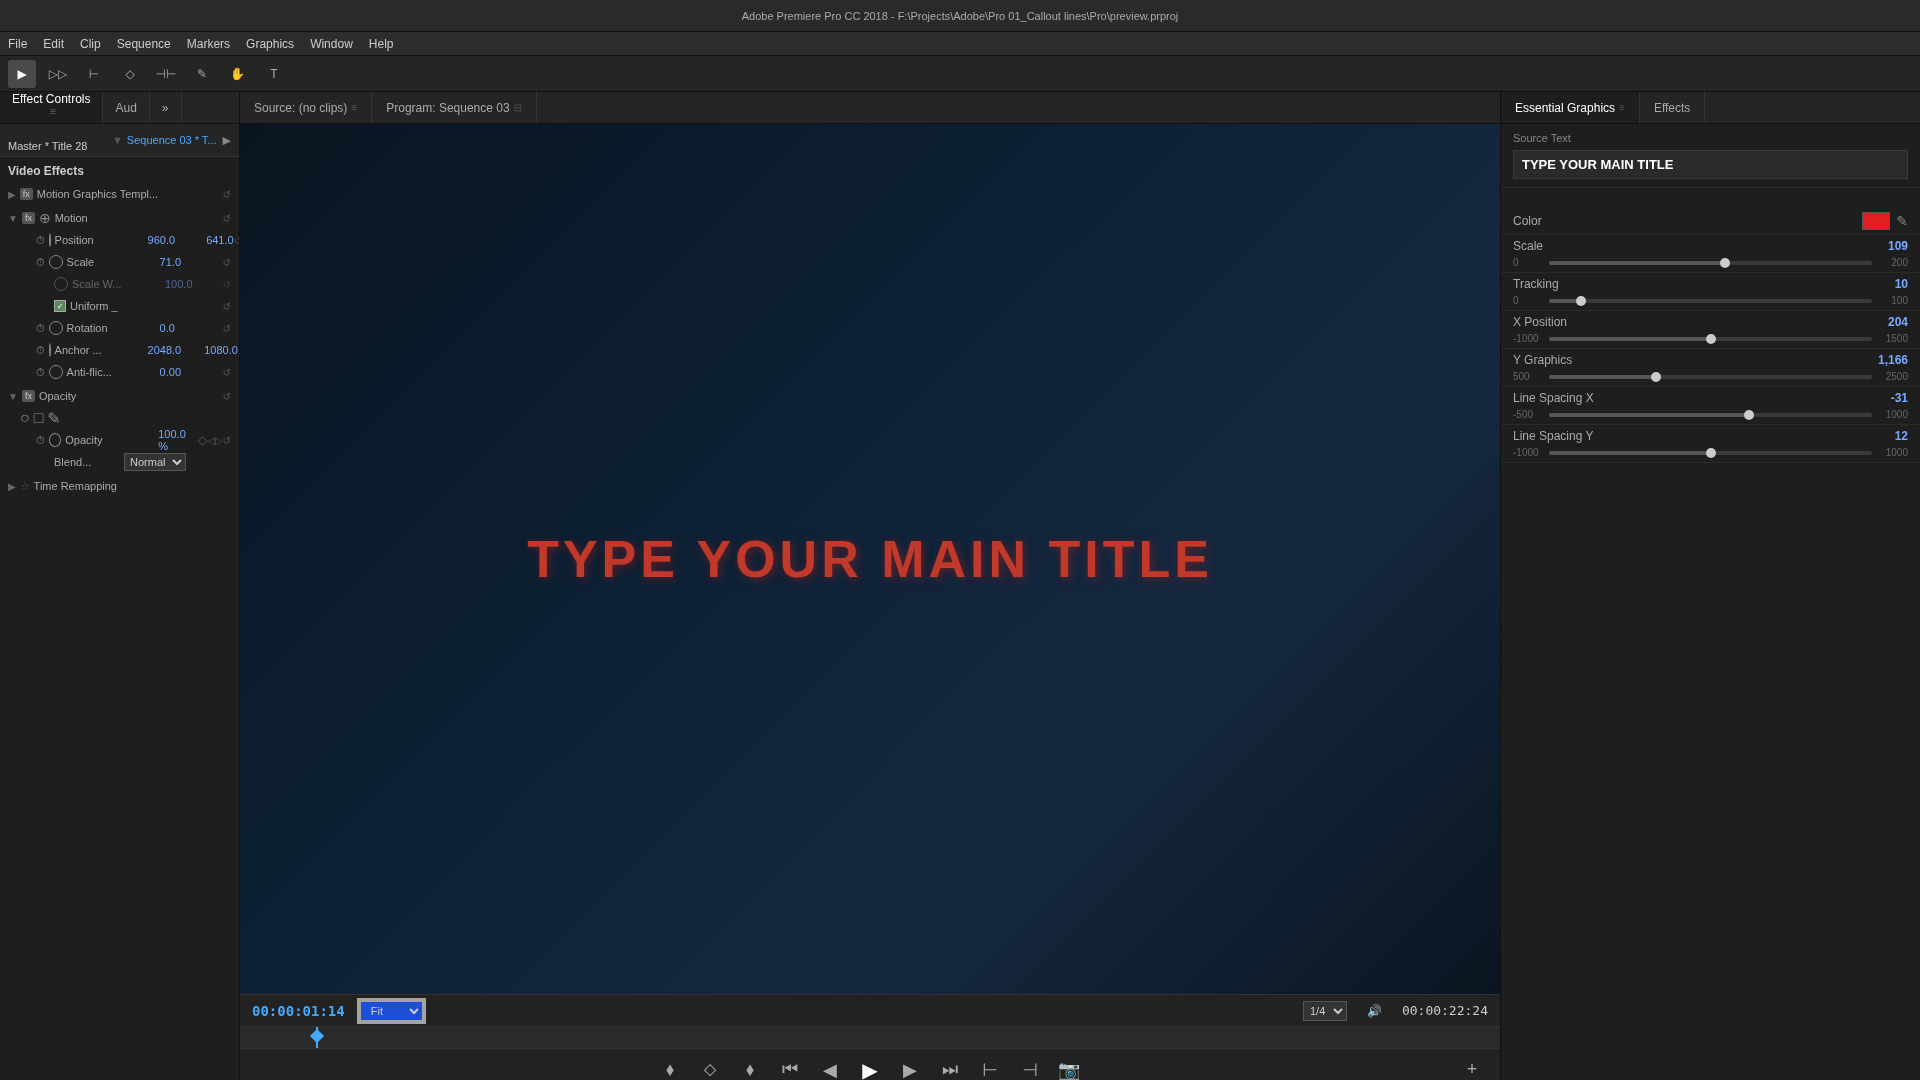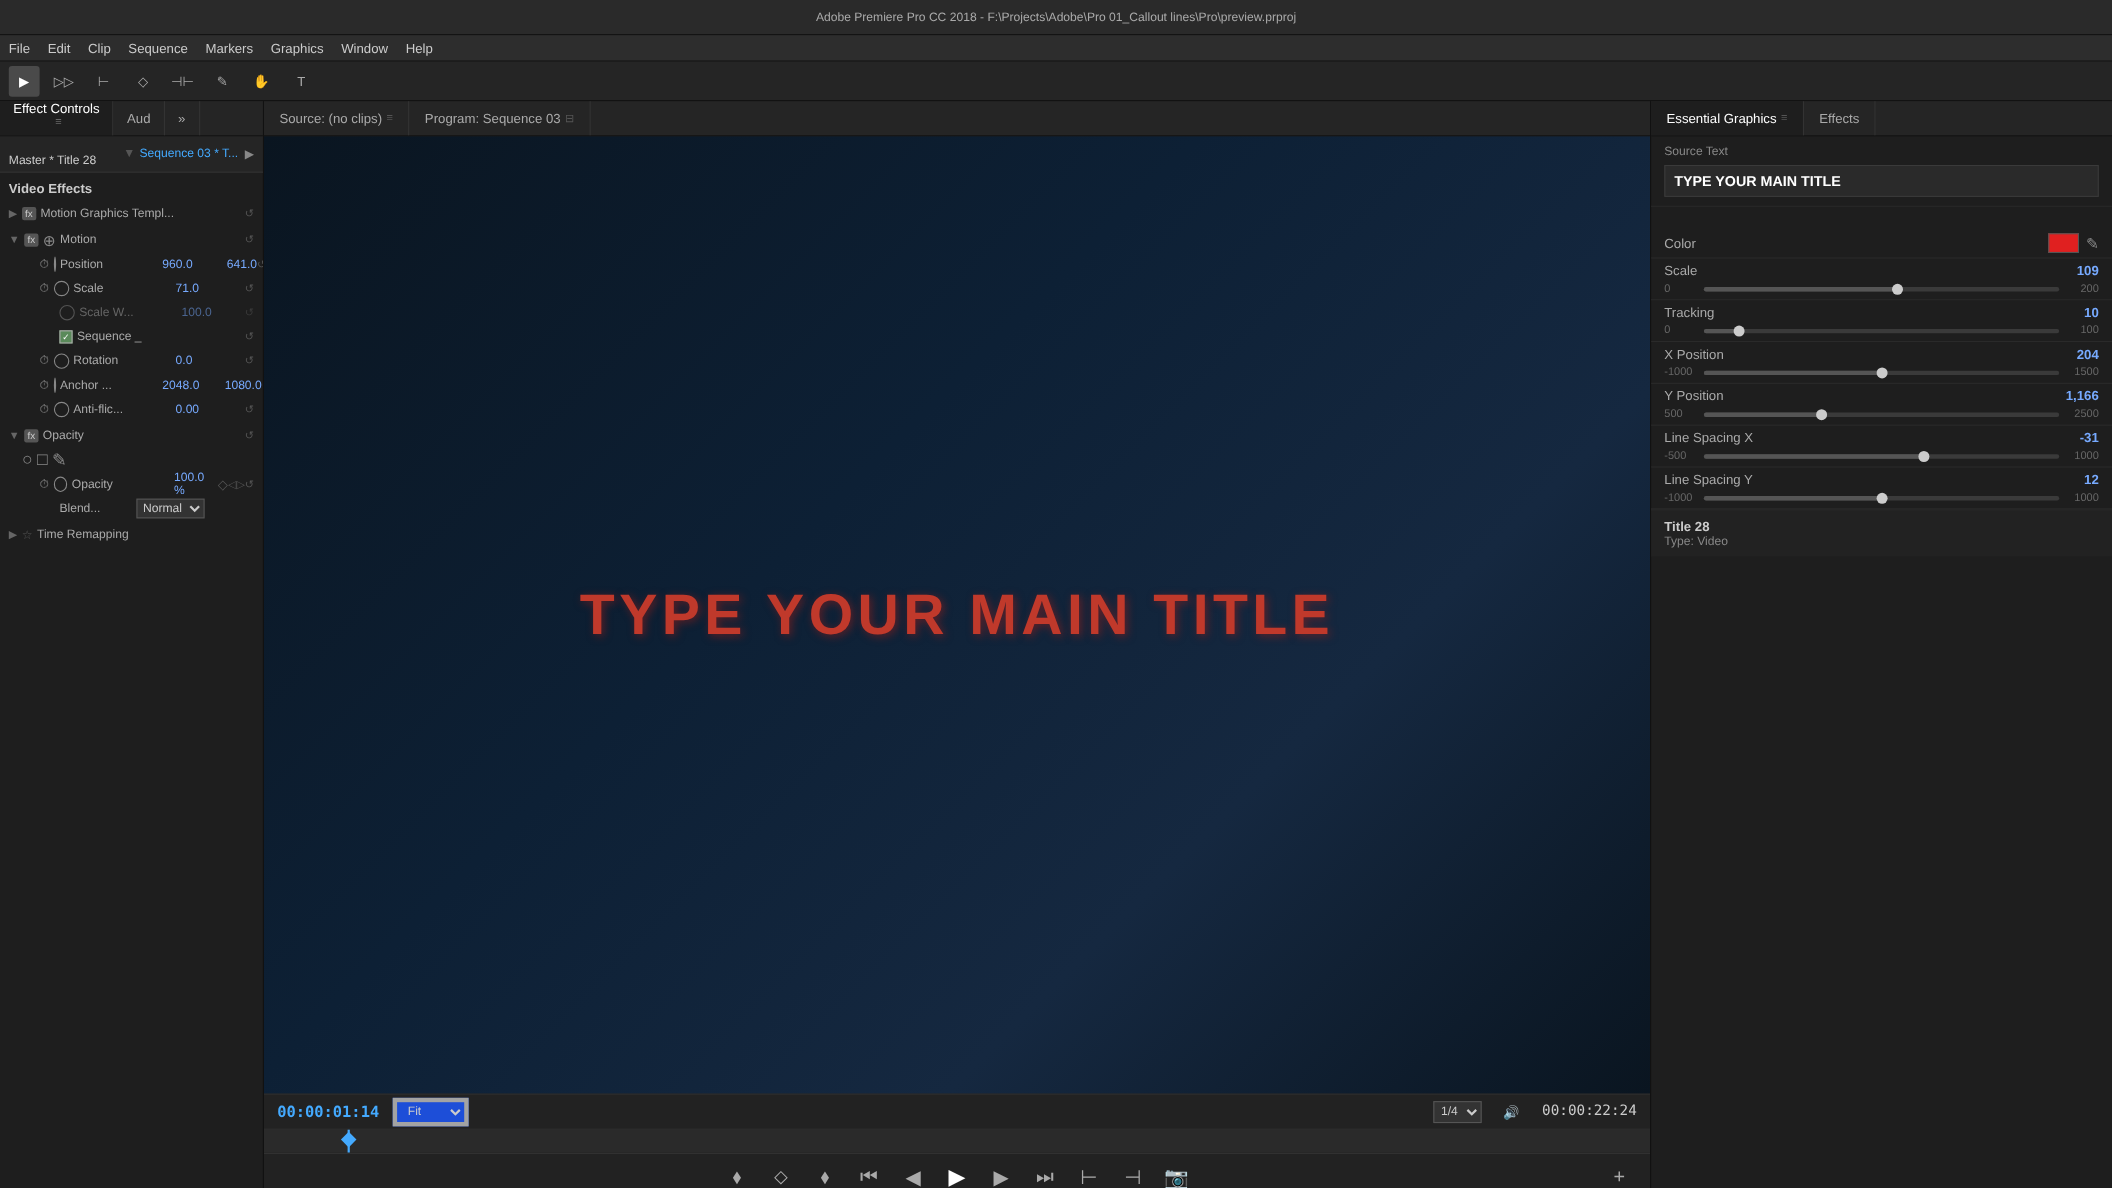--- a/index.html
+++ b/index.html
@@ -553,21 +553,21 @@
           <span style="width:14px; margin-right:4px;"></span>
           <span class="circle-icon"></span>
           <span class="effect-label">Scale W...</span>
           <span class="effect-value blue">100.0</span>
           <span class="reset-btn">↺</span>
         </div>
 
         <div class="effect-row indent-2">
           <span style="width:18px;"></span>
           <div class="check-uniform">✓</div>
-          <span class="effect-label">Sequence _</span>
+          <span class="effect-label">Uniform _</span>
           <span class="reset-btn">↺</span>
         </div>
 
         <div class="effect-row indent-2">
           <span class="stopwatch-icon">⏱</span>
           <span class="circle-icon"></span>
           <span class="effect-label">Rotation</span>
           <span class="effect-value blue">0.0</span>
           <span class="reset-btn">↺</span>
         </div>
@@ -756,21 +756,21 @@
         <div class="slider-track">
           <div class="slider-fill" style="width:50%;"></div>
           <div class="slider-thumb" style="left:50%;"></div>
         </div>
         <span class="range-max">1500</span>
       </div>
     </div>
 
     <div class="slider-row">
       <div class="slider-header">
-        <span class="slider-name">Y Position</span>
+        <span class="slider-name">Y Graphics</span>
         <span class="slider-value">1,166</span>
       </div>
       <div class="slider-range">
         <span class="range-min">500</span>
         <div class="slider-track">
           <div class="slider-fill" style="width:33%;"></div>
           <div class="slider-thumb" style="left:33%;"></div>
         </div>
         <span class="range-max">2500</span>
       </div>
@@ -799,19 +799,15 @@
       <div class="slider-range">
         <span class="range-min">-1000</span>
         <div class="slider-track">
           <div class="slider-fill" style="width:50%;"></div>
           <div class="slider-thumb" style="left:50%;"></div>
         </div>
         <span class="range-max">1000</span>
       </div>
     </div>
 
-    <div class="title-info-section">
-      <div class="title-info-name">Title 28</div>
-      <div class="title-info-type">Type: Video</div>
-    </div>
   </div>
 
 </div>
 
 </body></html>

